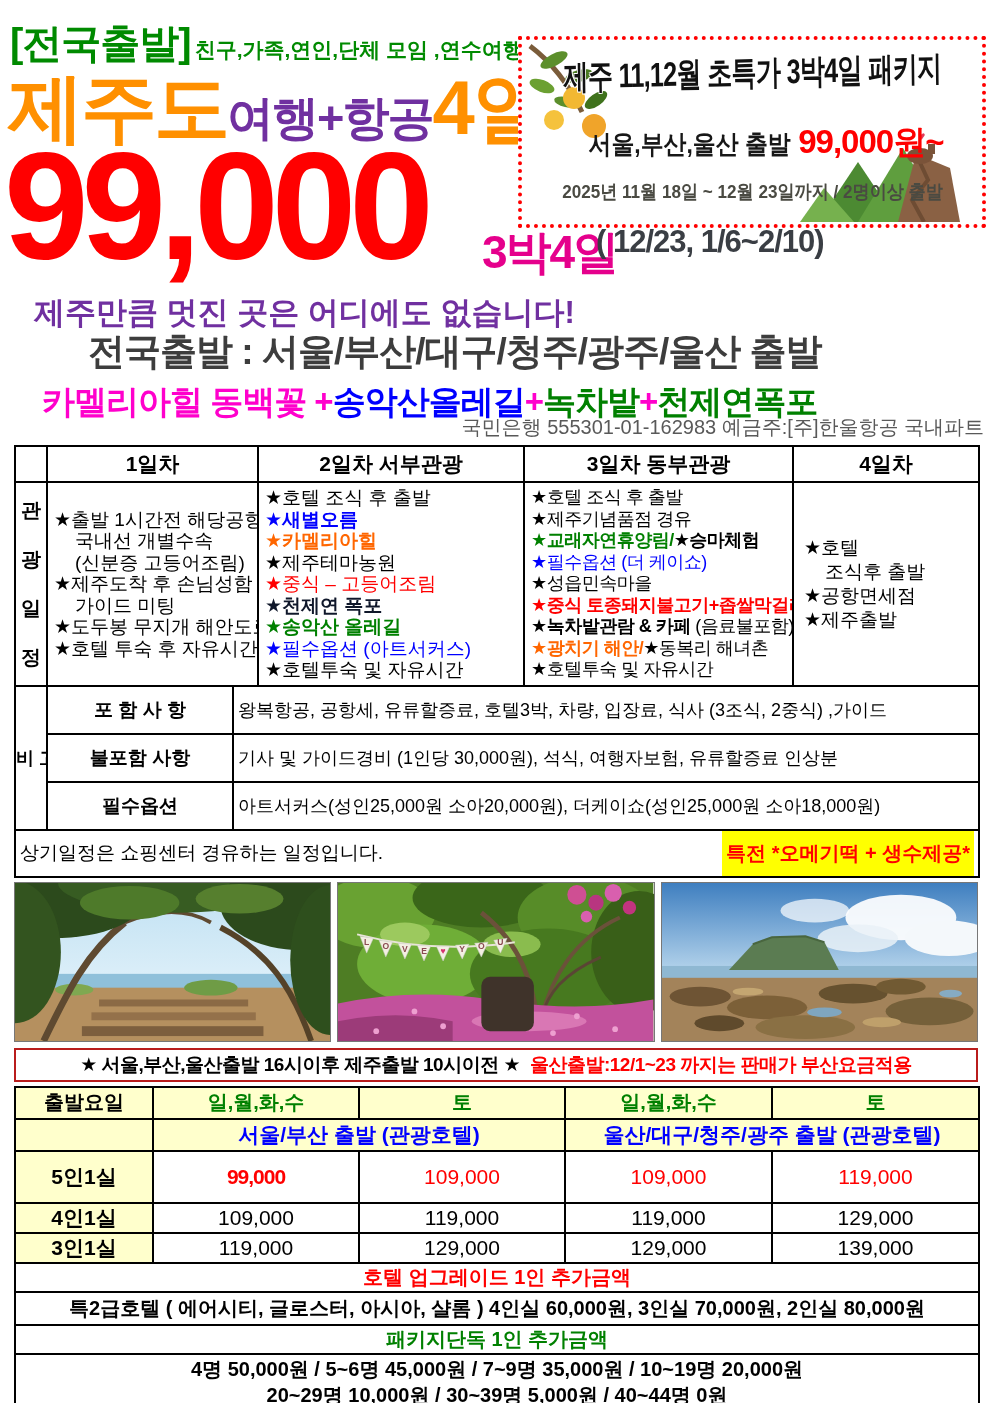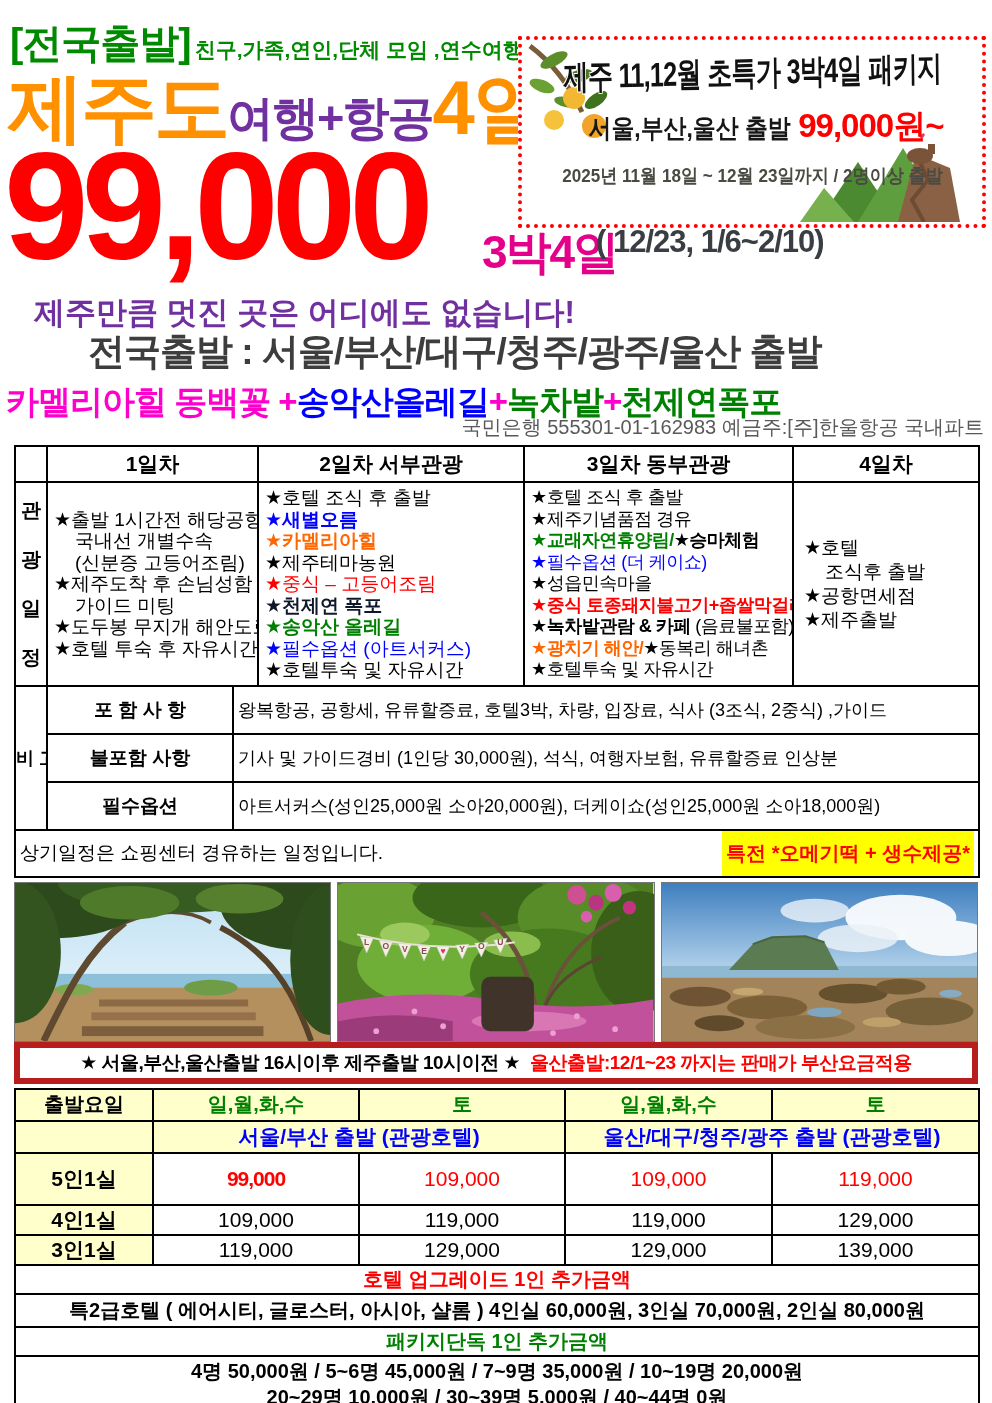--- a/index.html
+++ b/index.html
@@ -17,31 +17,31 @@
   .big-price{position:absolute;left:4px;top:130px;font-size:152px;line-height:1;font-weight:900;
              color:var(--c-red,#ff0000);letter-spacing:-7px;}
   .nights{position:absolute;left:482px;top:222px;font-size:46px;font-weight:900;color:var(--c-magenta,#e5008c);letter-spacing:-2px;}
   .dates{position:absolute;left:596px;top:224px;font-size:31px;font-weight:bold;color:#3a3e44;letter-spacing:-1px;}
   .promo{position:absolute;left:518px;top:36px;width:468px;height:192px;border:4px dotted var(--c-red,#ff0000);
          box-sizing:border-box;background:#fff;display:flex;flex-direction:column;align-items:center;
          justify-content:flex-start;padding-top:10px;overflow:hidden;}
   .promo-title{font-size:34px;font-weight:900;color:#111;white-space:nowrap;letter-spacing:-1px;
                transform:scaleX(.74) rotate(-1deg);transform-origin:center;
                text-shadow:-1px -1px 0 #fff,1px -1px 0 #fff,-1px 1px 0 #fff,1px 1px 0 #fff;z-index:2;}
-  .promo-l2{margin-top:8px;display:flex;align-items:baseline;white-space:nowrap;z-index:2;}
+  .promo-l2{margin-top:24px;display:flex;align-items:baseline;white-space:nowrap;z-index:2;}
   .promo-l2 .dep{font-size:26px;font-weight:900;color:#171717;transform:scaleX(.88);transform-origin:right;}
   .promo-l2 .pr{font-size:33px;font-weight:900;color:var(--c-red,#ff0000);margin-left:8px;letter-spacing:-1px;}
   .promo-l3{margin-top:14px;font-size:19px;font-weight:900;color:#4a4a42;white-space:nowrap;
             transform:scaleX(.9);z-index:2;}
   .promo svg.leaves{position:absolute;left:2px;top:2px;z-index:1;}
   .promo svg.mnt{position:absolute;right:14px;bottom:2px;z-index:1;}
   .slogan{position:absolute;left:34px;top:292px;font-size:31px;font-weight:900;color:var(--c-purple,#7030a0);white-space:nowrap;}
   .depline{position:absolute;left:88px;top:327px;font-size:37px;font-weight:900;color:#3d3d3d;letter-spacing:-1px;white-space:nowrap;}
   .hl{position:absolute;left:6px;top:380px;font-size:33px;font-weight:900;white-space:nowrap;letter-spacing:-1px;}
-  .hl .rline{display:inline;}
+  .hl .rline{display:inline;margin-left:36px;}
   .bank{position:absolute;right:8px;top:414px;font-size:20px;color:#595959;white-space:nowrap;}
   
   .sheet{margin:0 14px;width:964px;}
   table{border-collapse:collapse;table-layout:fixed;width:964px;}
   td,th{border:2px solid #000;padding:0 4px;overflow:hidden;box-sizing:border-box;}
   .it th{height:36px;font-size:21px;font-weight:bold;text-align:center;background:#fff;}
   .side{font-size:20px;font-weight:bold;text-align:center;white-space:pre-line;vertical-align:middle;padding:0;}
   .side.gwan{line-height:49px;}
   .side.bigo{line-height:48px;}
   .daycell{vertical-align:middle;font-size:19px;line-height:21.5px;padding:4px 2px 4px 6px;white-space:nowrap;}
@@ -54,21 +54,21 @@
   .rm .rlabel{text-align:center;font-weight:bold;font-size:19px;}
   .noterow td{height:32px;}
   .noteflex{display:flex;justify-content:space-between;align-items:center;}
   .notetext{font-size:19px;}
   .bonus{font-size:20px;font-weight:900;color:var(--c-red,#ff0000);background:var(--c-bonus-yellow,#ffff00);padding:9px 4px;}
   
   .photos{display:flex;gap:6px;margin-top:4px;height:160px;}
   .photo{flex:1;border:1px solid #777;background:#fff;overflow:hidden;}
   .photo svg{display:block;width:100%;height:100%;}
   
-  .noticebar{border:6px solid #b91c1c;height:30px;display:flex;align-items:center;
+  .noticebar{margin-top:6px;border:2px solid #b91c1c;height:30px;display:flex;align-items:center;
              justify-content:center;gap:10px;white-space:nowrap;}
   .noticebar .nl{font-size:19px;font-weight:900;letter-spacing:-0.5px;}
   .noticebar .nr{font-size:19px;font-weight:900;color:var(--c-red,#ff0000);letter-spacing:-0.5px;}
   
   .pt td{text-align:center;vertical-align:middle;}
   .ylw{background:var(--c-table-yellow,#ffffcc);}
   .grp{height:32px;font-size:21px;font-weight:bold;color:var(--c-blue,#0000ff);white-space:nowrap;}
   .dayhdr{height:32px;font-size:20px;font-weight:bold;color:var(--c-item-green,#008000);}
   .rowlabel{font-size:20px;font-weight:bold;}
   .pr-row td{height:21px;font-size:21px;}

